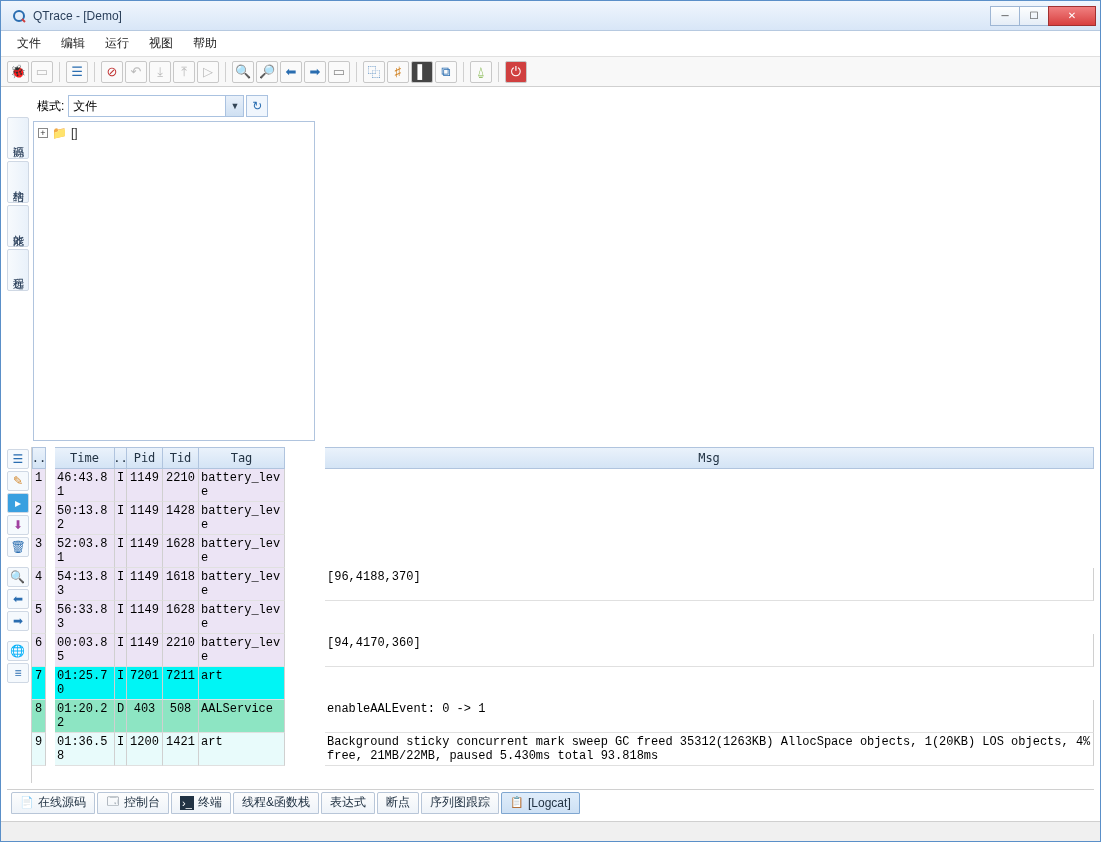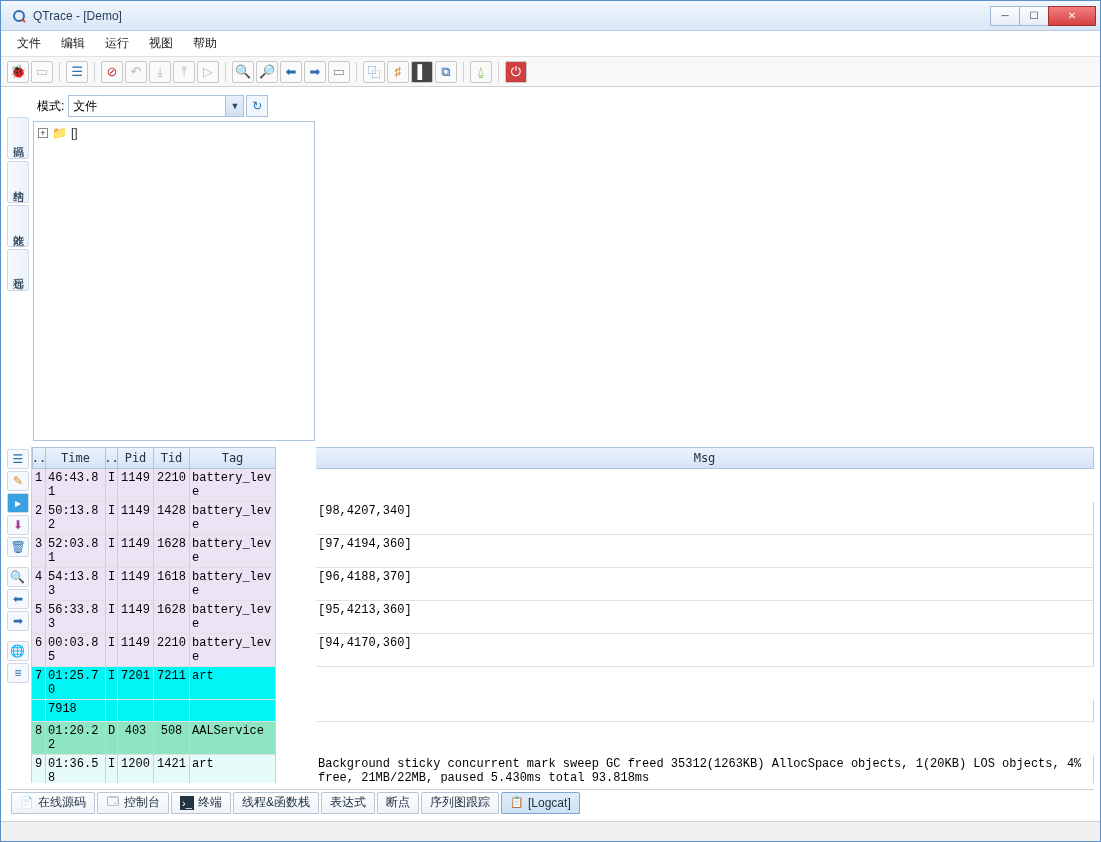--- a/index.html
+++ b/index.html
@@ -36,21 +36,21 @@
 .li-btn { width: 22px; height: 20px; border: 1px solid #cfd8e4; background: #f5f9fd; display: flex; align-items: center; justify-content: center; font-size: 12px; border-radius: 2px; }
 .log-area { flex: 1; display: flex; flex-direction: column; overflow: hidden; border-left: 1px solid #d0d0d0; }
 .log-head { display: flex; height: 22px; font-family: Consolas, monospace; font-size: 12px; }
 .log-head .th { border: 1px solid #b0c4de; border-left: none; background: linear-gradient(#eaf2fb,#d4e4f5); color: #234; display: flex; align-items: center; justify-content: center; overflow: hidden; }
 .log-head .th:first-child { border-left: 1px solid #b0c4de; }
 .log-scroll { flex: 1; overflow-y: scroll; overflow-x: hidden; }
 .log-body { font-family: Consolas, "Courier New", monospace; font-size: 12px; }
 .log-row { display: flex; min-height: 22px; }
 .log-row .td { border-right: 1px solid #d0d0d0; border-bottom: 1px solid #e0e0e0; padding: 2px 2px; overflow: hidden; white-space: normal; word-break: break-all; display: flex; align-items: flex-start; }
 .c-idx { width: 14px; justify-content: center; }
-.c-time { width: 60px; }
+.c-time { width: 60px; margin-left: 9px; }
 .c-lvl { width: 12px; justify-content: center; }
 .c-pid { width: 36px; justify-content: center; }
 .c-tid { width: 36px; justify-content: center; }
 .c-tag { width: 86px; }
 .c-msg { flex: 1; margin-left: 40px; }
 .bg-lav { background: #ece4f5; }
 .bg-cyan { background: #00f5f5; }
 .bg-teal { background: #8de5c3; }
 .bg-azure { background: #e8fbfb; }
 .bottom-tabs { height: 26px; display: flex; align-items: center; gap: 2px; padding: 0 4px; border-top: 1px solid #d0d0d0; }
@@ -180,82 +180,71 @@
                 <div class="td c-tid bg-lav">2210</div>
                 <div class="td c-tag bg-lav">battery_leve</div>
               </div>
               <div class="log-row">
                 <div class="td c-idx bg-lav">2</div>
                 <div class="td c-time bg-lav">50:13.82</div>
                 <div class="td c-lvl bg-lav">I</div>
                 <div class="td c-pid bg-lav">1149</div>
                 <div class="td c-tid bg-lav">1428</div>
                 <div class="td c-tag bg-lav">battery_leve</div>
-                <div class="td c-msg">[98,4207,340]</div>
               </div>
               <div class="log-row">
                 <div class="td c-idx bg-lav">3</div>
                 <div class="td c-time bg-lav">52:03.81</div>
                 <div class="td c-lvl bg-lav">I</div>
                 <div class="td c-pid bg-lav">1149</div>
                 <div class="td c-tid bg-lav">1628</div>
                 <div class="td c-tag bg-lav">battery_leve</div>
-                <div class="td c-msg">[97,4194,360]</div>
               </div>
               <div class="log-row">
                 <div class="td c-idx bg-lav">4</div>
                 <div class="td c-time bg-lav">54:13.83</div>
                 <div class="td c-lvl bg-lav">I</div>
                 <div class="td c-pid bg-lav">1149</div>
                 <div class="td c-tid bg-lav">1618</div>
                 <div class="td c-tag bg-lav">battery_leve</div>
                 <div class="td c-msg">[96,4188,370]</div>
               </div>
               <div class="log-row">
                 <div class="td c-idx bg-lav">5</div>
                 <div class="td c-time bg-lav">56:33.83</div>
                 <div class="td c-lvl bg-lav">I</div>
                 <div class="td c-pid bg-lav">1149</div>
                 <div class="td c-tid bg-lav">1628</div>
                 <div class="td c-tag bg-lav">battery_leve</div>
-                <div class="td c-msg">[95,4213,360]</div>
               </div>
               <div class="log-row">
                 <div class="td c-idx bg-lav">6</div>
                 <div class="td c-time bg-lav">00:03.85</div>
                 <div class="td c-lvl bg-lav">I</div>
                 <div class="td c-pid bg-lav">1149</div>
                 <div class="td c-tid bg-lav">2210</div>
                 <div class="td c-tag bg-lav">battery_leve</div>
                 <div class="td c-msg">[94,4170,360]</div>
               </div>
               <div class="log-row">
                 <div class="td c-idx bg-cyan">7</div>
                 <div class="td c-time bg-cyan">01:25.70</div>
                 <div class="td c-lvl bg-cyan">I</div>
                 <div class="td c-pid bg-cyan">7201</div>
                 <div class="td c-tid bg-cyan">7211</div>
                 <div class="td c-tag bg-cyan">art</div>
               </div>
               <div class="log-row">
-                <div class="td c-idx bg-cyan"></div>
-                <div class="td c-time bg-cyan">7918</div>
-                <div class="td c-lvl bg-cyan"></div>
-                <div class="td c-pid bg-cyan"></div>
-                <div class="td c-tid bg-cyan"></div>
-                <div class="td c-tag bg-cyan"></div>
-                <div class="td c-msg"></div>
-              </div>
-              <div class="log-row">
                 <div class="td c-idx bg-teal">8</div>
                 <div class="td c-time bg-teal">01:20.22</div>
                 <div class="td c-lvl bg-teal">D</div>
                 <div class="td c-pid bg-teal">403</div>
                 <div class="td c-tid bg-teal">508</div>
                 <div class="td c-tag bg-teal">AALService</div>
+                <div class="td c-msg">enableAALEvent: 0 -&gt; 1</div>
               </div>
               <div class="log-row">
                 <div class="td c-idx bg-azure">9</div>
                 <div class="td c-time bg-azure">01:36.58</div>
                 <div class="td c-lvl bg-azure">I</div>
                 <div class="td c-pid bg-azure">1200</div>
                 <div class="td c-tid bg-azure">1421</div>
                 <div class="td c-tag bg-azure">art</div>
                 <div class="td c-msg">Background sticky concurrent mark sweep GC freed 35312(1263KB) AllocSpace objects, 1(20KB) LOS objects, 4% free, 21MB/22MB, paused 5.430ms total 93.818ms</div>
               </div>

